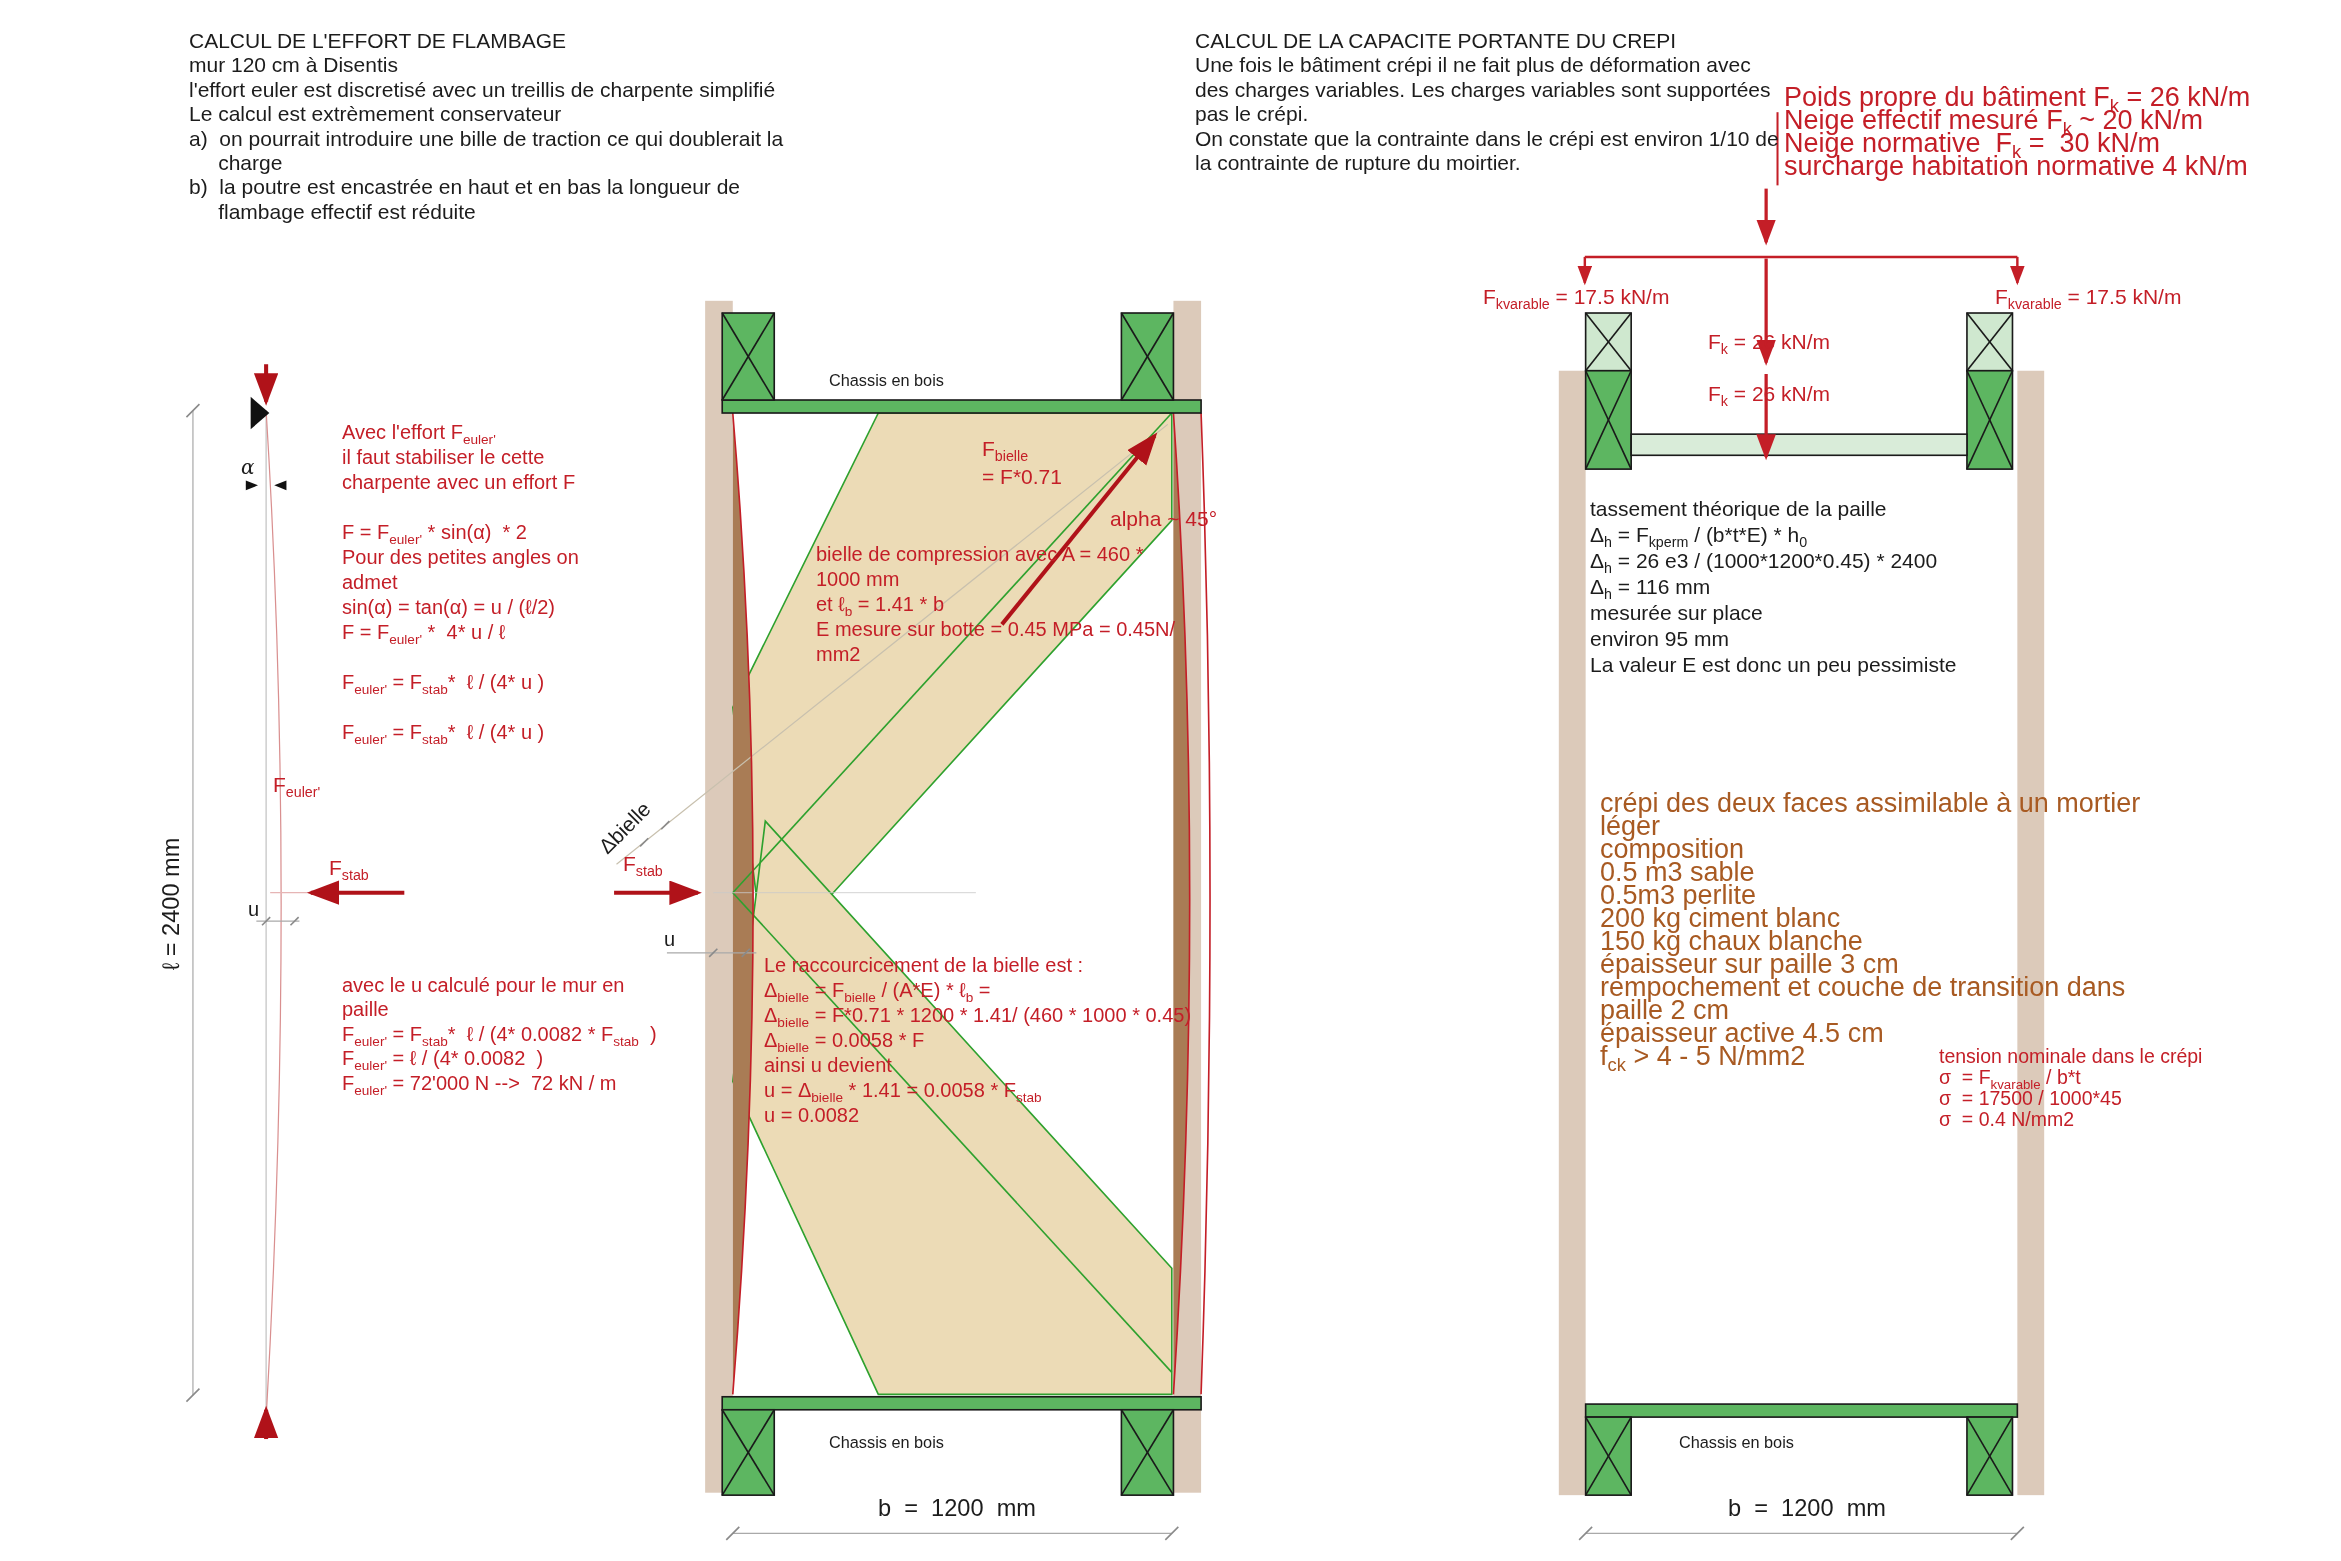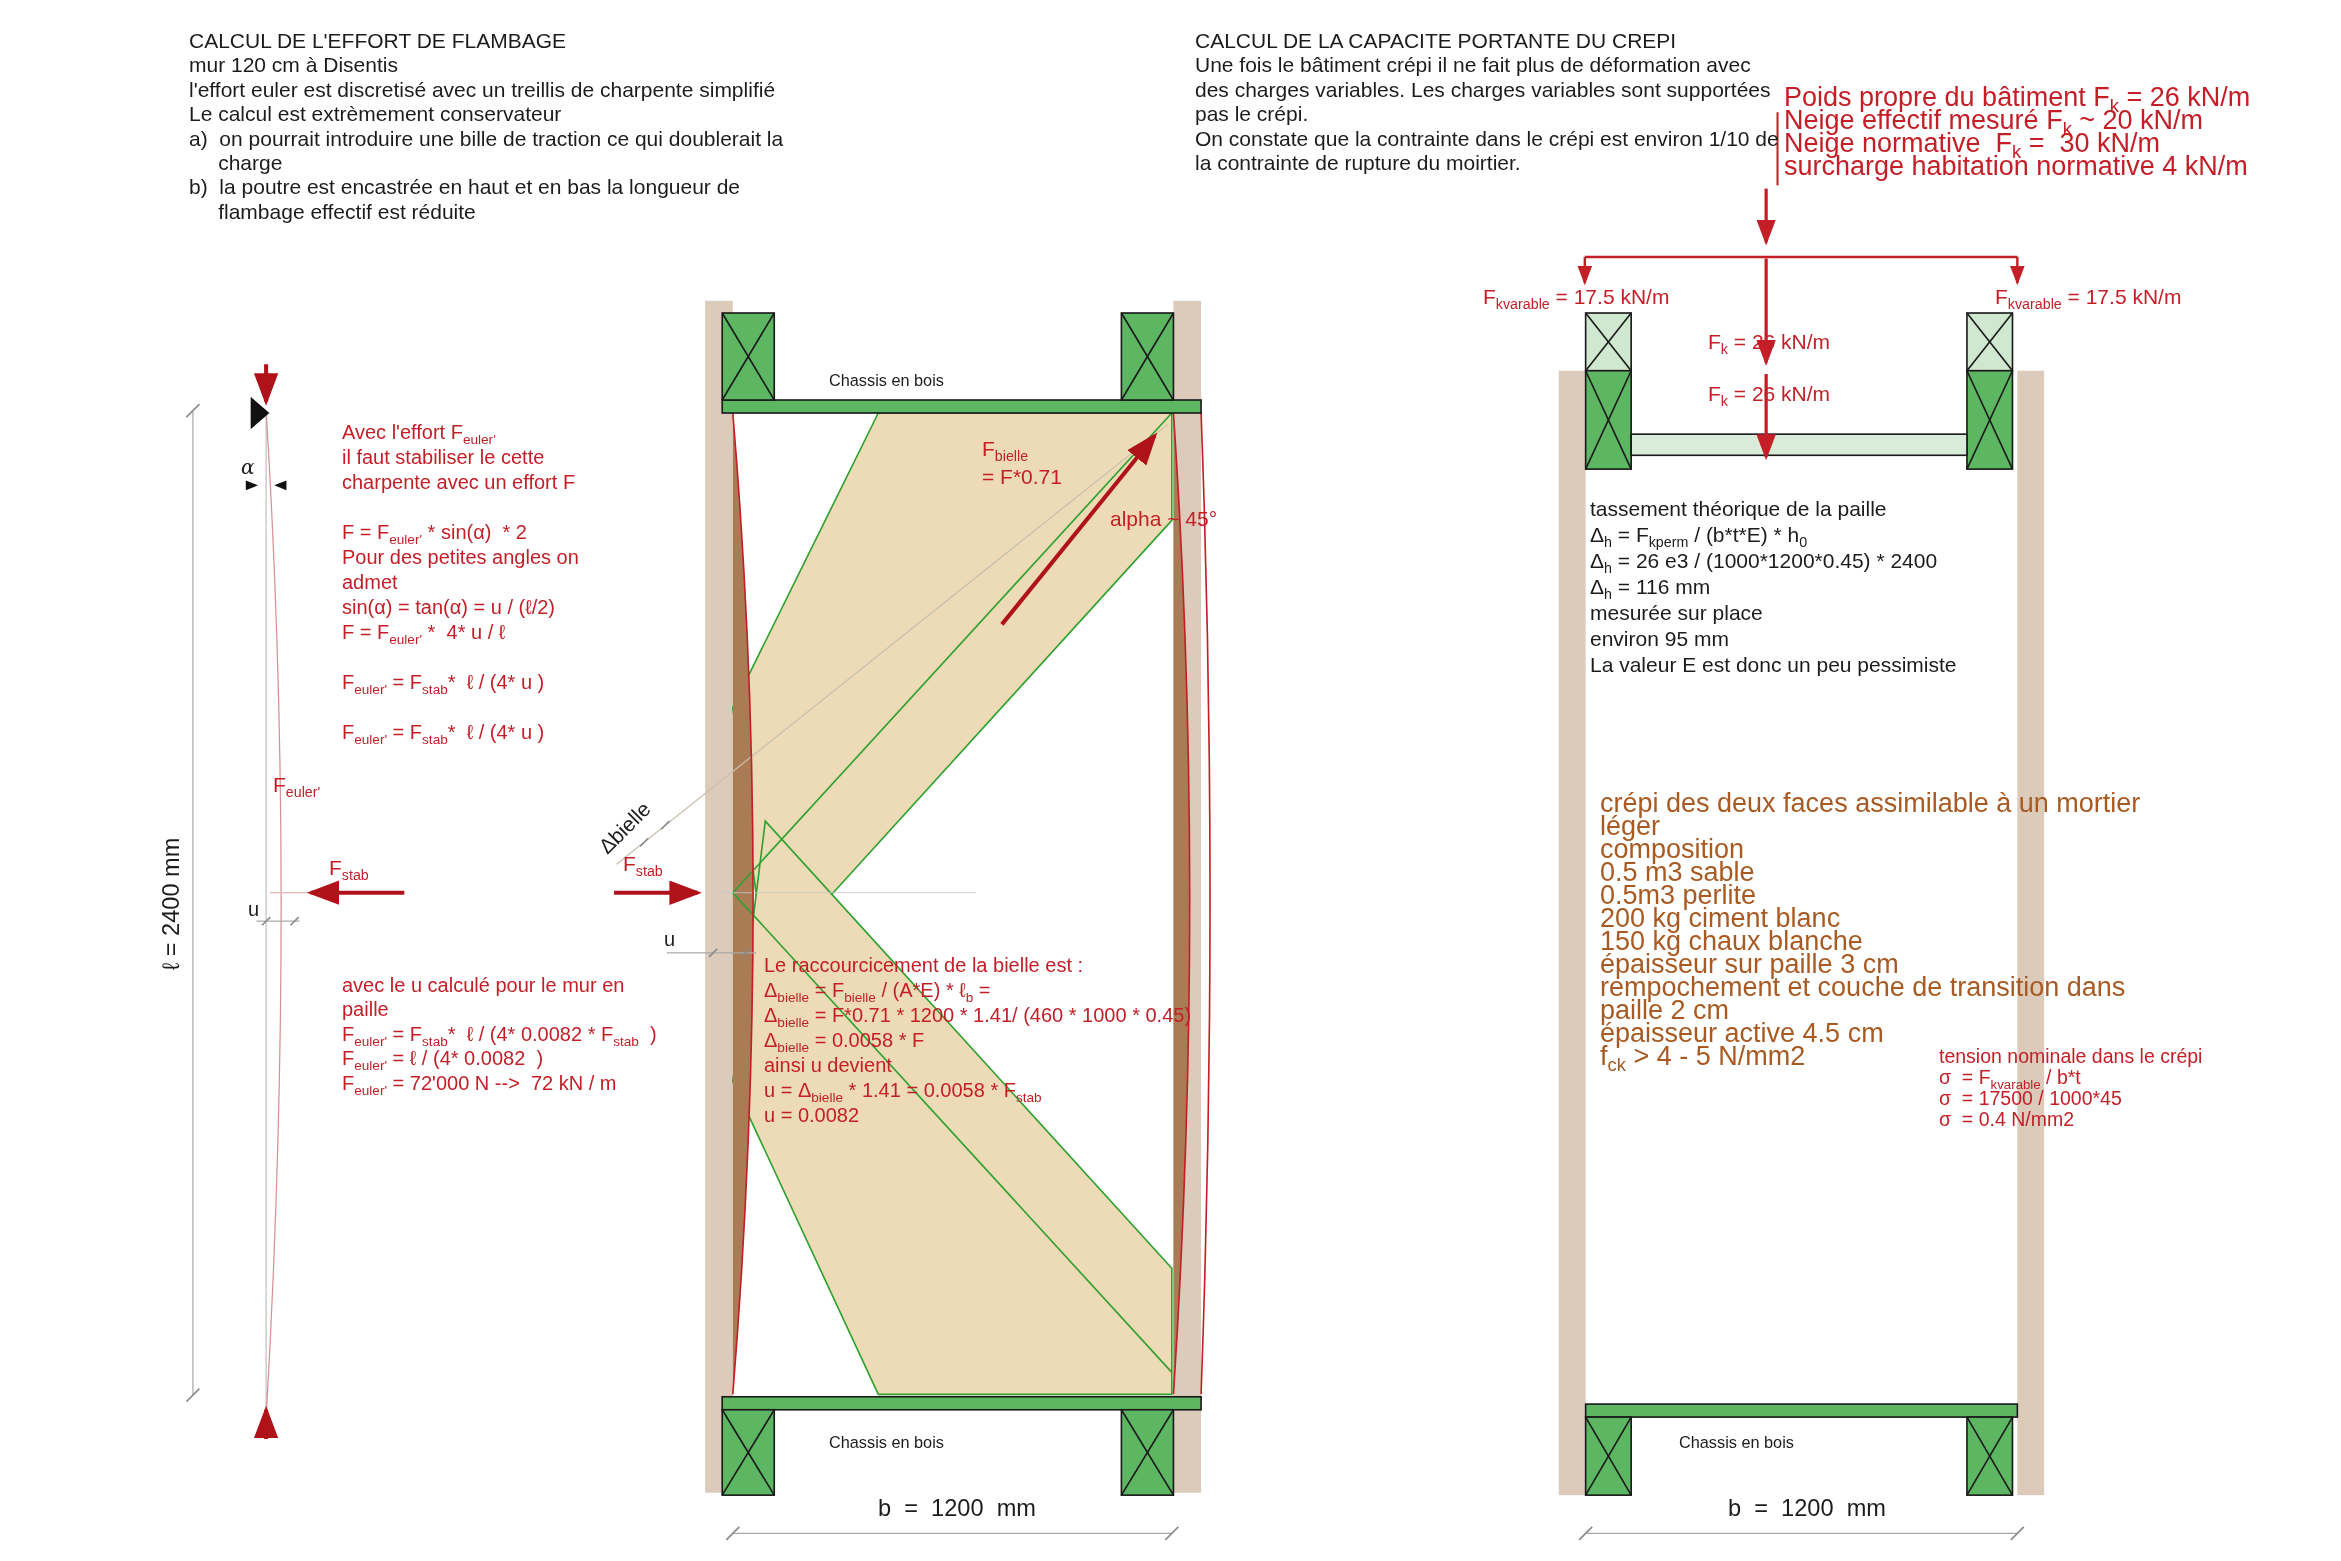--- a/index.html
+++ b/index.html
@@ -168,20 +168,21 @@
   <div class="txt black t26 lh30" style="left:189px;top:29px"><div class="ln">CALCUL DE L'EFFORT DE FLAMBAGE</div><div class="ln">mur 120 cm à Disentis</div><div class="ln">l'effort euler est discretisé avec un treillis de charpente simplifié</div><div class="ln">Le calcul est extrèmement conservateur</div><div class="ln">a)  on pourrait introduire une bille de traction ce qui doublerait la</div><div class="ln">     charge</div><div class="ln">b)  la poutre est encastrée en haut et en bas la longueur de</div><div class="ln">     flambage effectif est réduite</div></div>
 
   <div class="txt black t26 lh30" style="left:1195px;top:29px"><div class="ln">CALCUL DE LA CAPACITE PORTANTE DU CREPI</div><div class="ln">Une fois le bâtiment crépi il ne fait plus de déformation avec</div><div class="ln">des charges variables. Les charges variables sont supportées</div><div class="ln">pas le crépi.</div><div class="ln">On constate que la contrainte dans le crépi est environ 1/10 de</div><div class="ln">la contrainte de rupture du moirtier.</div></div>
 
   <div class="txt red t25 lh28" style="left:1784px;top:86px"><div class="ln">Poids propre du bâtiment F<sub>k</sub> = 26 kN/m</div><div class="ln">Neige effectif mesuré F<sub>k</sub> ~ 20 kN/m</div><div class="ln">Neige normative  F<sub>k</sub> =  30 kN/m</div><div class="ln">surcharge habitation normative 4 kN/m</div></div>
 
   <div class="txt red t27 lh31" style="left:342px;top:420px"><div class="ln">Avec l'effort F<sub>euler'</sub></div><div class="ln">il faut stabiliser le cette</div><div class="ln">charpente avec un effort F</div><div class="ln">&nbsp;</div><div class="ln">F = F<sub>euler'</sub> * sin(α)  * 2</div><div class="ln">Pour des petites angles on</div><div class="ln">admet</div><div class="ln">sin(α) = tan(α) = u / (ℓ/2)</div><div class="ln">F = F<sub>euler'</sub> *  4* u / ℓ</div><div class="ln">&nbsp;</div><div class="ln">F<sub>euler'</sub> = F<sub>stab</sub>*  ℓ / (4* u )</div><div class="ln">&nbsp;</div><div class="ln">F<sub>euler'</sub> = F<sub>stab</sub>*  ℓ / (4* u )</div></div>
 
   <div class="txt red t27 lh30" style="left:342px;top:973px"><div class="ln">avec le u calculé pour le mur en</div><div class="ln">paille</div><div class="ln">F<sub>euler'</sub> = F<sub>stab</sub>*  ℓ / (4* 0.0082 * F<sub>stab</sub>  )</div><div class="ln">F<sub>euler'</sub> = ℓ / (4* 0.0082  )</div><div class="ln">F<sub>euler'</sub> = 72'000 N --&gt;  72 kN / m</div></div>
 
+  <div class="txt red t27 lh31" style="left:816px;top:542px"><div class="ln">bielle de compression avec A = 460 *</div><div class="ln">1000 mm</div><div class="ln">et ℓ<sub>b</sub> = 1.41 * b</div><div class="ln">E mesure sur botte = 0.45 MPa = 0.45N/</div><div class="ln">mm2</div></div>
 
   <div class="txt red t27 lh31" style="left:764px;top:953px"><div class="ln">Le raccourcicement de la bielle est :</div><div class="ln">Δ<sub>bielle</sub> = F<sub>bielle</sub> / (A*E) * ℓ<sub>b</sub> =</div><div class="ln">Δ<sub>bielle</sub> = F*0.71 * 1200 * 1.41/ (460 * 1000 * 0.45)</div><div class="ln">Δ<sub>bielle</sub> = 0.0058 * F</div><div class="ln">ainsi u devient</div><div class="ln">u = Δ<sub>bielle</sub> * 1.41 = 0.0058 * F<sub>stab</sub></div><div class="ln">u = 0.0082</div></div>
 
   <div class="txt red t26" style="left:982px;top:437px">F<sub>bielle</sub></div>
   <div class="txt red t26" style="left:982px;top:465px">= F*0.71</div>
   <div class="txt red t26" style="left:1110px;top:507px">alpha ~ 45°</div>
 
   <div class="txt black t26 lh32" style="left:1590px;top:496px"><div class="ln">tassement théorique de la paille</div><div class="ln">Δ<sub>h</sub> = F<sub>kperm</sub> / (b*t*E) * h<sub>0</sub></div><div class="ln">Δ<sub>h</sub> = 26 e3 / (1000*1200*0.45) * 2400</div><div class="ln">Δ<sub>h</sub> = 116 mm</div><div class="ln">mesurée sur place</div><div class="ln">environ 95 mm</div><div class="ln">La valeur E est donc un peu pessimiste</div></div>
 
 

